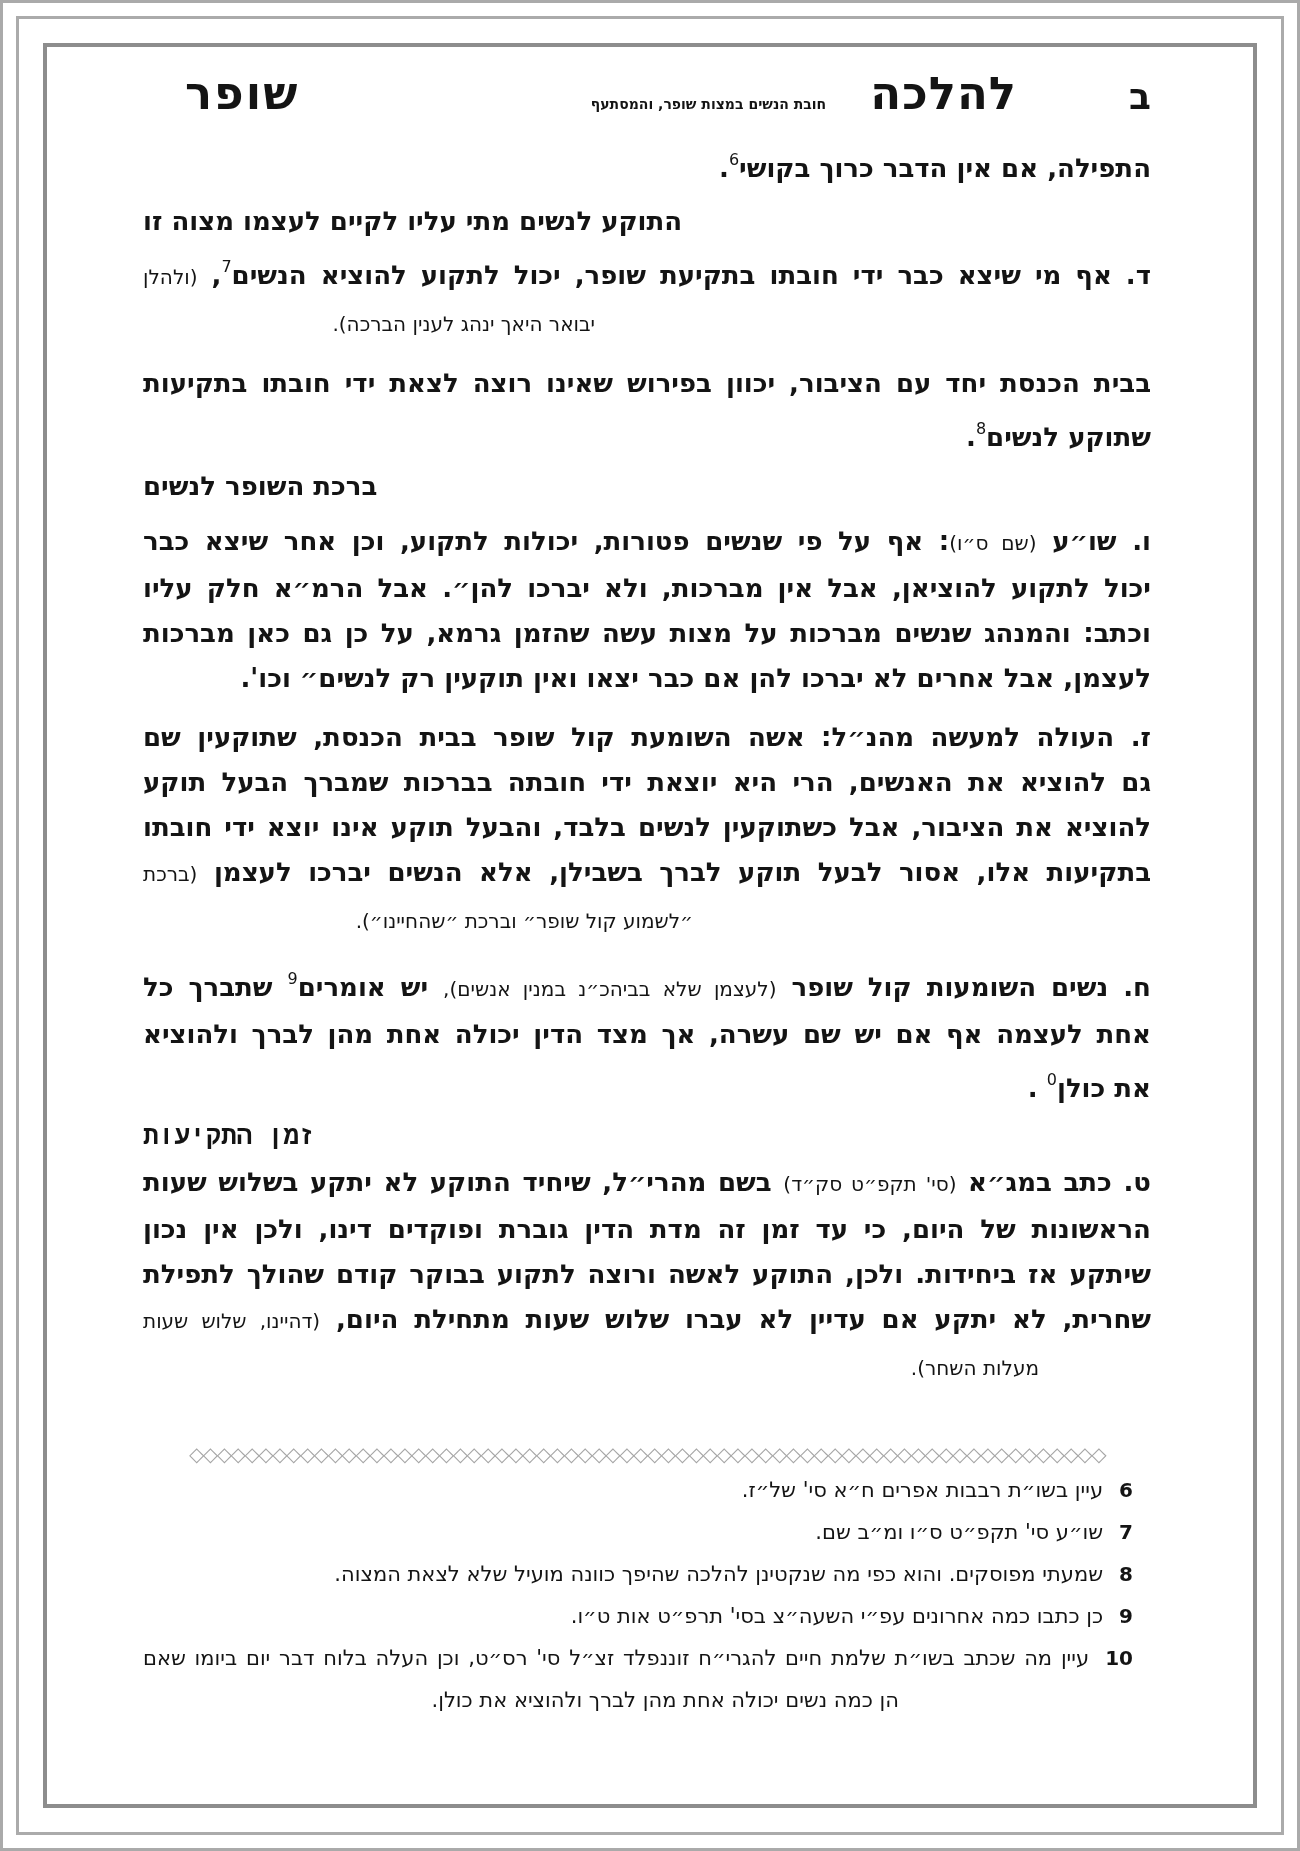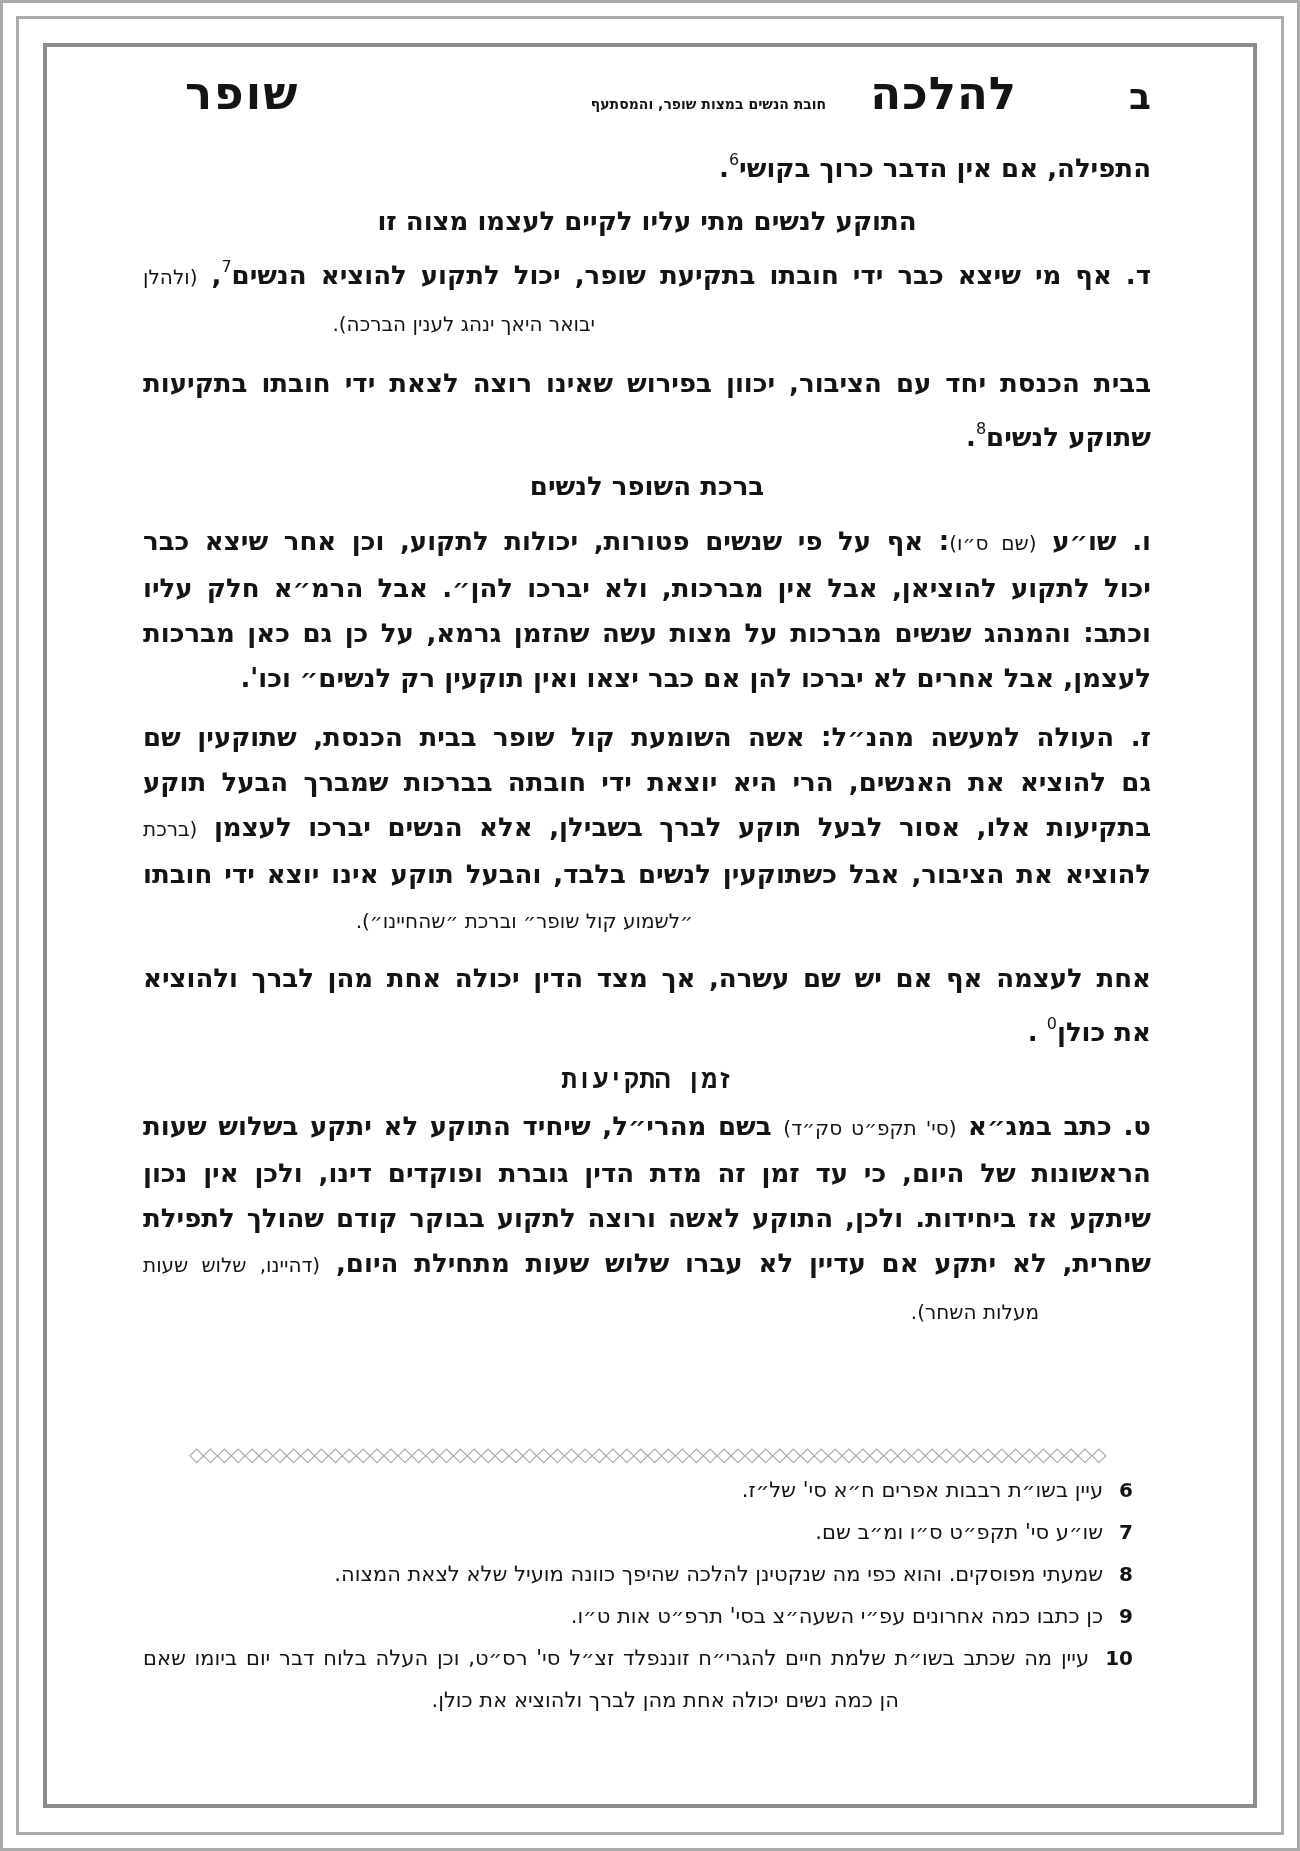--- a/index.html
+++ b/index.html
@@ -19,21 +19,21 @@
   .page-letter{font-size:36px;font-weight:bold;}
   .series{font-size:45px;font-weight:bold;margin-right:112px;letter-spacing:1px;}
   .subtitle{font-size:14px;font-weight:bold;margin-right:44px;}
   .running{font-size:45px;font-weight:bold;margin-right:auto;margin-left:42px;letter-spacing:2px;margin-top:12px;}
 
   
   .main-text{position:absolute;top:134px;left:140px;right:146px;direction:rtl;}
   .line{line-height:45px;font-size:26px;font-weight:bold;}
   .just{text-align:justify;text-align-last:justify;}
   .end{text-align:right;}
-  .heading{text-align:center;font-weight:bold;}
+  .heading{text-align:left;font-weight:bold;}
   .s-main{font-size:26px;font-weight:bold;}
   .s-rashi{font-size:20px;font-weight:normal;}
   .s-sup{font-size:16px;font-weight:normal;vertical-align:12px;}
   .inset-a{padding-right:556px;}
   .inset-b{padding-right:458px;}
   .inset-c{padding-right:112px;}
 
   
   .blk-heading-tokea{margin-top:8px;}
   .blk-para-he{margin-top:14px;}
@@ -92,25 +92,26 @@
       </div>
       <div class="blk-para-vav">
         <div class="line just"><span class="s-main">ו. שו״ע </span><span class="s-rashi">(שם ס״ו)</span><span class="s-main">: אף על פי שנשים פטורות, יכולות לתקוע, וכן אחר שיצא כבר</span></div>
         <div class="line just"><span class="s-main">יכול לתקוע להוציאן, אבל אין מברכות, ולא יברכו להן״. אבל הרמ״א חלק עליו</span></div>
         <div class="line just"><span class="s-main">וכתב: והמנהג שנשים מברכות על מצות עשה שהזמן גרמא, על כן גם כאן מברכות</span></div>
         <div class="line end"><span class="s-main">לעצמן, אבל אחרים לא יברכו להן אם כבר יצאו ואין תוקעין רק לנשים״ וכו'.</span></div>
       </div>
       <div class="blk-para-zayin">
         <div class="line just"><span class="s-main">ז. העולה למעשה מהנ״ל: אשה השומעת קול שופר בבית הכנסת, שתוקעין שם</span></div>
         <div class="line just"><span class="s-main">גם להוציא את האנשים, הרי היא יוצאת ידי חובתה בברכות שמברך הבעל תוקע</span></div>
+        <div class="line just"><span class="s-main">להוציא את הציבור, אבל כשתוקעין לנשים בלבד, והבעל תוקע אינו יוצא ידי חובתו</span></div>
         <div class="line just"><span class="s-main">בתקיעות אלו, אסור לבעל תוקע לברך בשבילן, אלא הנשים יברכו לעצמן </span><span class="s-rashi">(ברכת</span></div>
-        <div class="line just"><span class="s-main">להוציא את הציבור, אבל כשתוקעין לנשים בלבד, והבעל תוקע אינו יוצא ידי חובתו</span></div>
         <div class="line end inset-b"><span class="s-rashi">״לשמוע קול שופר״ וברכת ״שהחיינו״).</span></div>
       </div>
       <div class="blk-para-chet">
+        <div class="line just"><span class="s-main">ח. נשים השומעות קול שופר </span><span class="s-rashi">(לעצמן שלא בביהכ״נ במנין אנשים),</span><span class="s-main"> יש אומרים</span><span class="s-sup">9</span><span class="s-main"> שתברך כל</span></div>
         <div class="line just"><span class="s-main">אחת לעצמה אף אם יש שם עשרה, אך מצד הדין יכולה אחת מהן לברך ולהוציא</span></div>
         <div class="line end"><span class="s-main">את כולן</span><span class="s-sup">0</span><span class="s-main"> .</span></div>
       </div>
       <div class="blk-heading-zman">
         <div class="line heading">זמן התקיעות</div>
       </div>
       <div class="blk-para-tet">
         <div class="line just"><span class="s-main">ט. כתב במג״א </span><span class="s-rashi">(סי' תקפ״ט סק״ד)</span><span class="s-main"> בשם מהרי״ל, שיחיד התוקע לא יתקע בשלוש שעות</span></div>
         <div class="line just"><span class="s-main">הראשונות של היום, כי עד זמן זה מדת הדין גוברת ופוקדים דינו, ולכן אין נכון</span></div>
         <div class="line just"><span class="s-main">שיתקע אז ביחידות. ולכן, התוקע לאשה ורוצה לתקוע בבוקר קודם שהולך לתפילת</span></div>

